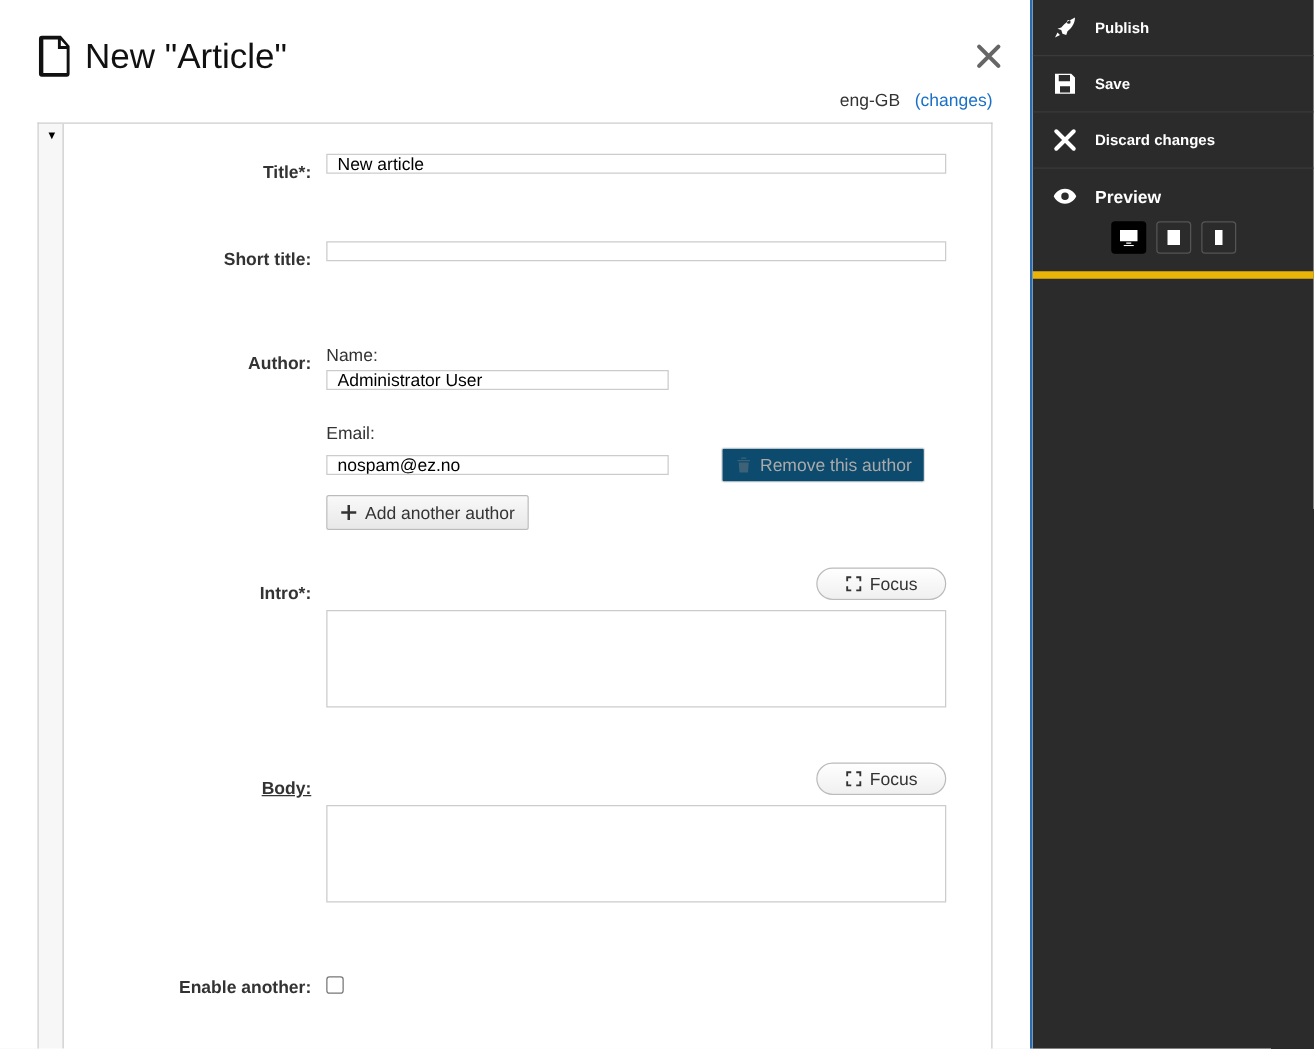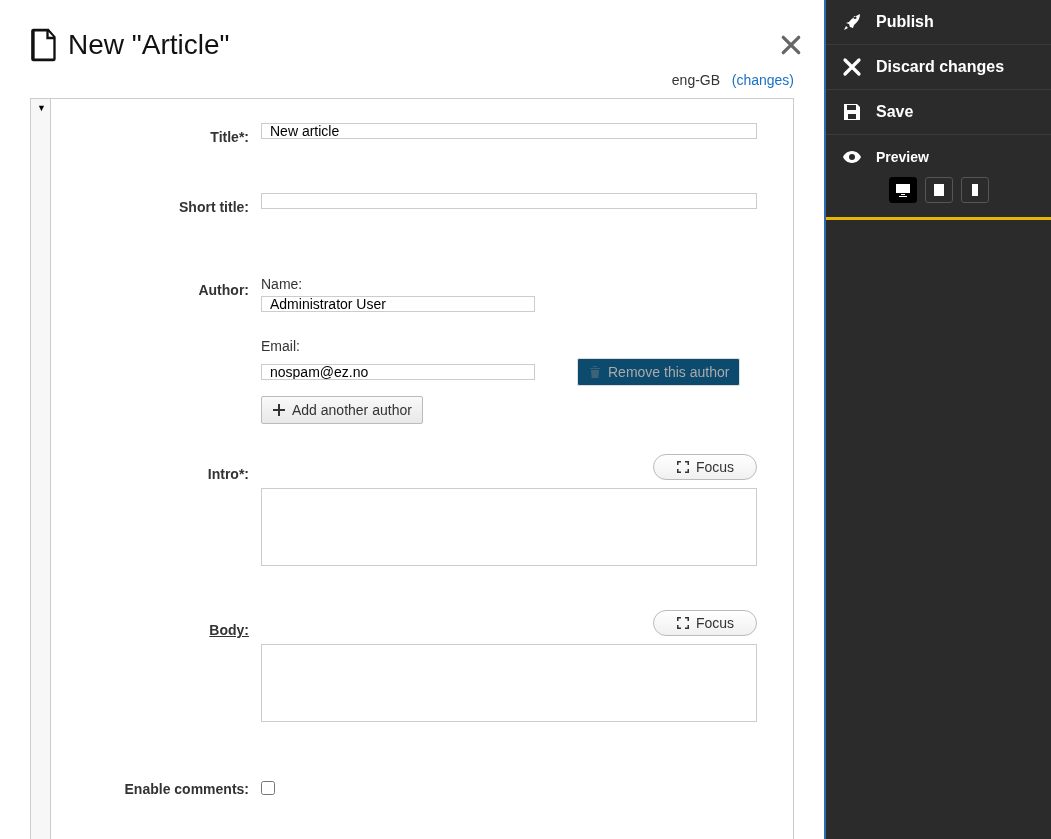--- a/index.html
+++ b/index.html
@@ -173,26 +173,26 @@
     flex-direction: column;
   }
   .side-item {
     display: flex;
     align-items: center;
     gap: 14px;
     padding: 12px 16px;
     border-bottom: 1px solid #3a3a3a;
     cursor: pointer;
     font-weight: bold;
-    font-size: 16px;
+    font-size: 12px;
   }
   .side-item svg { width: 20px; height: 20px; fill: #fff; flex-shrink: 0; }
   .side-preview {
     padding: 12px 16px 14px 16px;
-    border-bottom: 3px solid #eab308;
+    border-bottom: 6px solid #eab308;
   }
   .side-preview .head {
     display: flex;
     align-items: center;
     gap: 14px;
     font-weight: bold;
     font-size: 14px;
     margin-bottom: 10px;
   }
   .side-preview .head svg { width: 20px; height: 20px; fill: #fff; }
@@ -299,48 +299,48 @@
           <button class="btn focus-btn">
             <svg viewBox="0 0 14 14">
                 <path d="M1 1h4v1.5H2.5V5H1zM13 1v4h-1.5V2.5H9V1zM1 13V9h1.5v2.5H5V13zM13 13H9v-1.5h2.5V9H13z" fill="#333"></path>
               </svg>
             <span>Focus</span>
           </button>
         </div>
         <textarea class="rich" style=""></textarea>
       </div>
 
-      <div class="lab" style="padding-top:56px;">Enable comments:</div>
+      <div class="lab" style="padding-top:56px;">Enable another:</div>
       <div class="val" style="padding-top:56px;">
         <input type="checkbox" class="checkbox-plain" style="">
       </div>
 
       <div class="full" style="height:40px;"></div>
     </div>
   </div>
 </div>
 
 <div class="sidebar">
   <div class="side-item">
     <svg viewBox="0 0 20 20">
         <path d="M18 2c0 4-2 8-6 11l-1 3-3-1-1-3-3-1 3-1c3-4 7-6 11-8zM13 7a1.5 1.5 0 1 0 0-3 1.5 1.5 0 0 0 0 3zM4 14l-2 4 4-2z"></path>
       </svg>
     <span>Publish</span>
   </div>
   <div class="side-item">
     <svg viewBox="0 0 20 20">
+        <path d="M2 2h13l3 3v13H2V2zm3 1v5h9V3H5zm1 9v5h8v-5H6z"></path>
+      </svg>
+    <span>Save</span>
+  </div>
+  <div class="side-item">
+    <svg viewBox="0 0 20 20">
         <path d="M3 3l14 14M17 3L3 17" stroke="#fff" stroke-width="3.2" stroke-linecap="round" fill="none"></path>
       </svg>
     <span>Discard changes</span>
-  </div>
-  <div class="side-item">
-    <svg viewBox="0 0 20 20">
-        <path d="M2 2h13l3 3v13H2V2zm3 1v5h9V3H5zm1 9v5h8v-5H6z"></path>
-      </svg>
-    <span>Save</span>
   </div>
   <div class="side-preview">
     <div class="head">
       <svg viewBox="0 0 20 20">
           <path d="M10 4C5 4 1.7 8 1 10c.7 2 4 6 9 6s8.3-4 9-6c-.7-2-4-6-9-6zm0 9a3 3 0 1 1 0-6 3 3 0 0 1 0 6z"></path>
         </svg>
       <span>Preview</span>
     </div>
     <div class="device-row">
       <div class="device-btn active">

